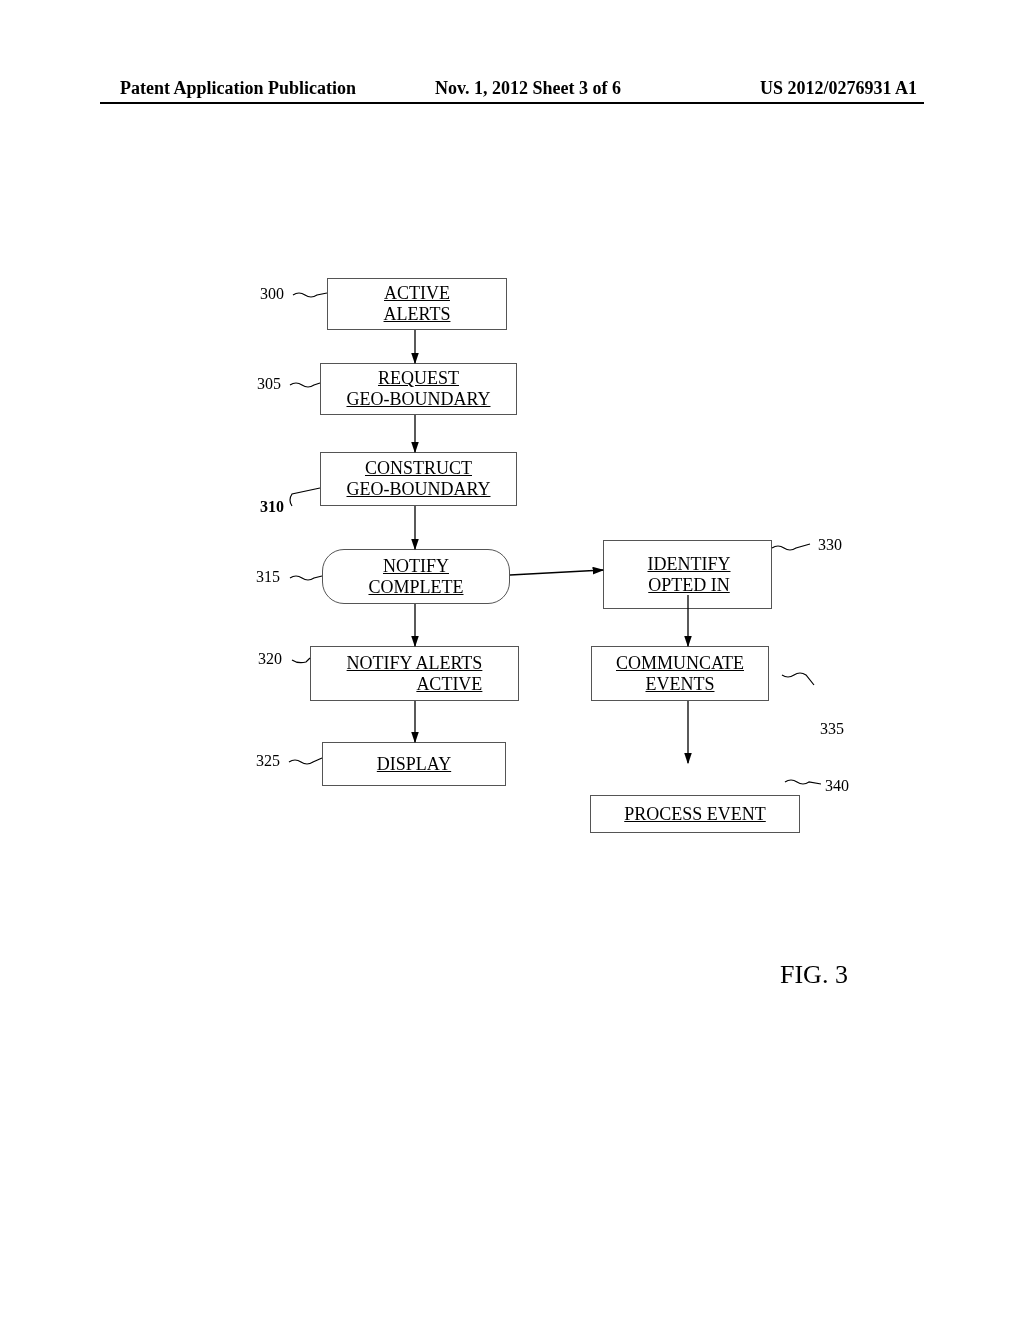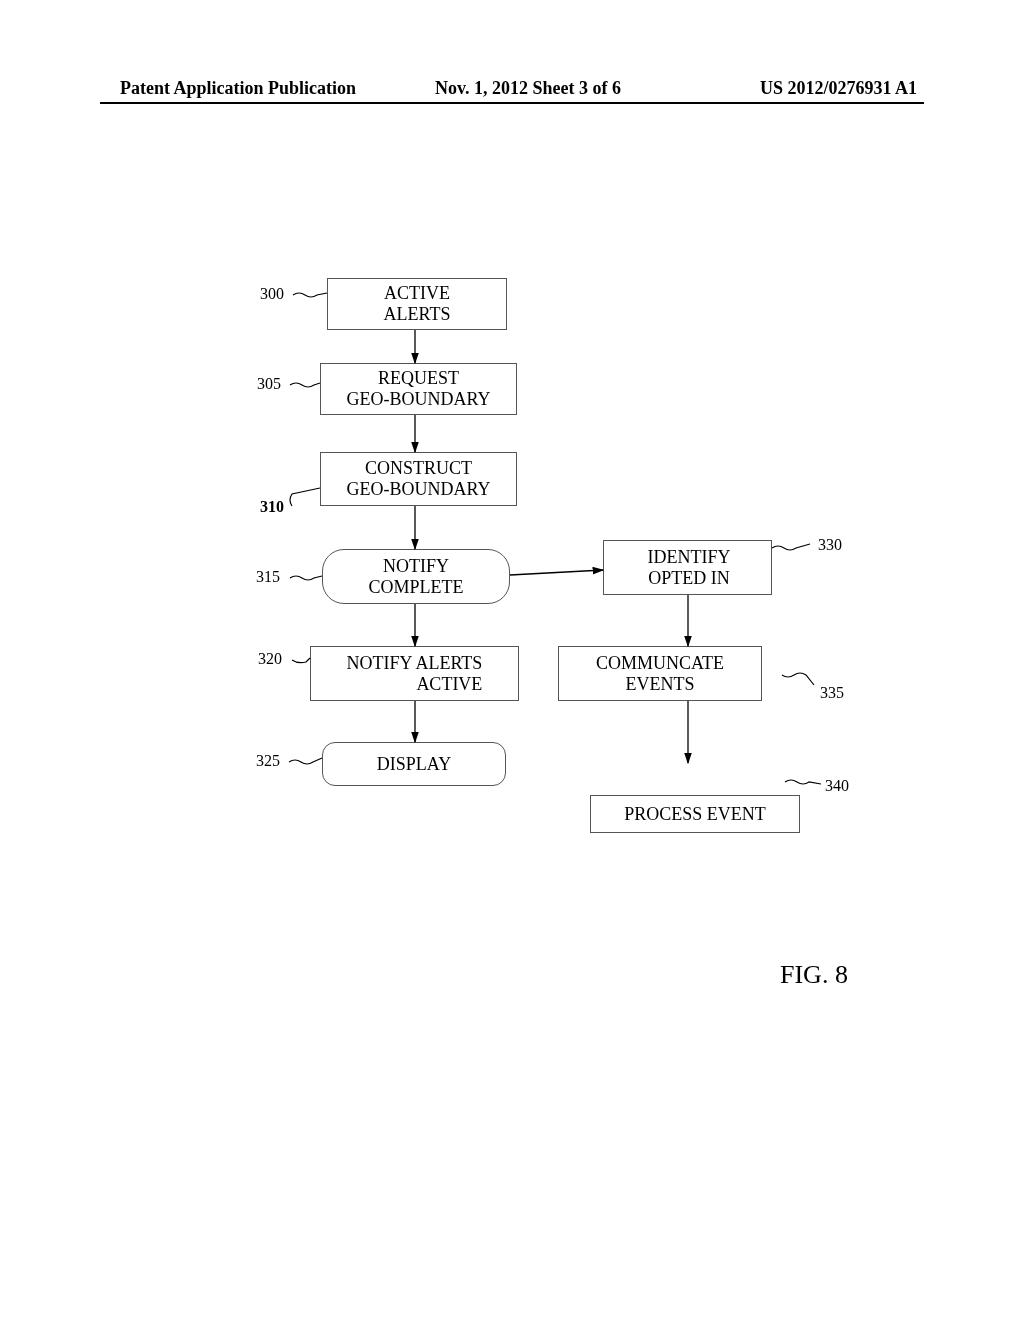--- a/index.html
+++ b/index.html
@@ -34,20 +34,21 @@
     position: absolute;
     border: 1px solid #555;
     background: #fff;
     text-align: center;
     display: flex;
     align-items: center;
     justify-content: center;
     font-size: 18px;
     line-height: 1.15;
     padding: 4px 6px;
+    text-decoration: underline;
   }
   .label {
     position: absolute;
     font-size: 16px;
   }
   .fig {
     position: absolute;
     font-size: 26px;
   }
   svg.conn {
@@ -68,39 +69,39 @@
 <div class="box" style="left:327px; top:278px; width:180px; height:52px;">ACTIVE<br>ALERTS</div>
 
 <div class="box" style="left:320px; top:363px; width:197px; height:52px;">REQUEST<br>GEO-BOUNDARY</div>
 
 <div class="box" style="left:320px; top:452px; width:197px; height:54px;">CONSTRUCT<br>GEO-BOUNDARY</div>
 
 <div class="box" style="left:322px; top:549px; width:188px; height:55px;border-radius:22px;">NOTIFY<br>COMPLETE</div>
 
 <div class="box" style="left:310px; top:646px; width:209px; height:55px;text-align:right;">NOTIFY ALERTS<br>ACTIVE</div>
 
-<div class="box" style="left:322px; top:742px; width:184px; height:44px;border-radius:13px;">DISPLAY</div>
+<div class="box" style="left:322px; top:742px; width:184px; height:44px;">DISPLAY</div>
 
-<div class="box" style="left:603px; top:540px; width:169px; height:55px;padding-left:9px;">IDENTIFY<br>OPTED IN</div>
+<div class="box" style="left:603px; top:540px; width:169px; height:69px;padding-left:9px;">IDENTIFY<br>OPTED IN</div>
 
-<div class="box" style="left:558px; top:646px; width:204px; height:55px;">COMMUNCATE<br>EVENTS</div>
+<div class="box" style="left:591px; top:646px; width:178px; height:55px;">COMMUNCATE<br>EVENTS</div>
 
 <div class="box" style="left:590px; top:763px; width:210px; height:38px;margin-top:32px;">PROCESS EVENT</div>
 
 <div class="label" style="left:260px; top:285px;">300</div>
 <div class="label" style="left:257px; top:375px;">305</div>
 <div class="label" style="left:260px; top:498px;font-weight:bold;">310</div>
 <div class="label" style="left:256px; top:568px;">315</div>
 <div class="label" style="left:258px; top:650px;">320</div>
 <div class="label" style="left:256px; top:752px;">325</div>
 <div class="label" style="left:818px; top:536px;">330</div>
-<div class="label" style="left:820px; top:684px;">335</div>
+<div class="label" style="left:820px; top:720px;">335</div>
 <div class="label" style="left:825px; top:777px;">340</div>
 
-<div class="fig" style="left:780px; top:960px;">FIG. 8</div>
+<div class="fig" style="left:780px; top:960px;">FIG. 3</div>
 
 <svg class="conn" style="left:0; top:0;" width="1024" height="1320">
   <defs>
     <marker id="arrow" markerWidth="10" markerHeight="10" refX="8" refY="3" orient="auto" markerUnits="strokeWidth">
       <path d="M0,0 L0,6 L9,3 z" fill="#000"></path>
     </marker>
   </defs>
 
   <line x1="415" y1="330" x2="415" y2="363" stroke="#000" stroke-width="1.3" marker-end="url(#arrow)"></line>
   <line x1="415" y1="415" x2="415" y2="452" stroke="#000" stroke-width="1.3" marker-end="url(#arrow)"></line>

